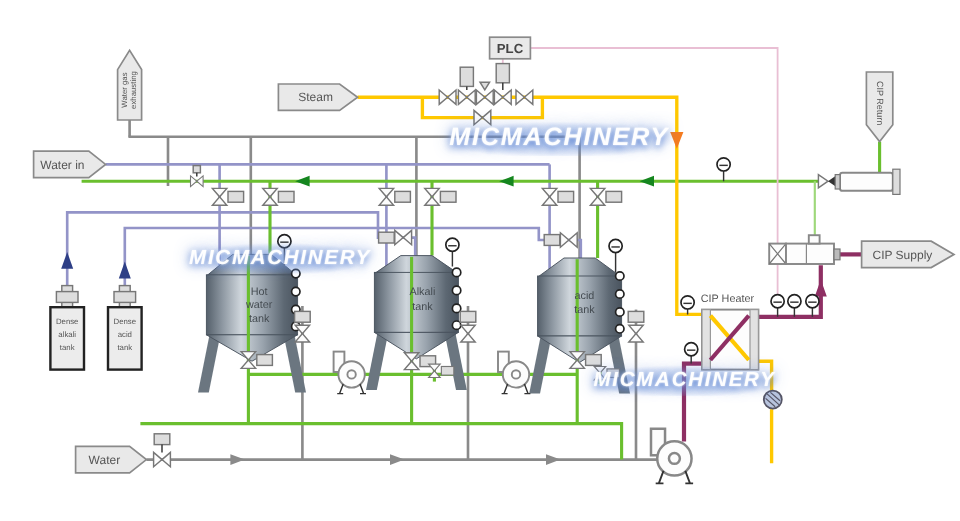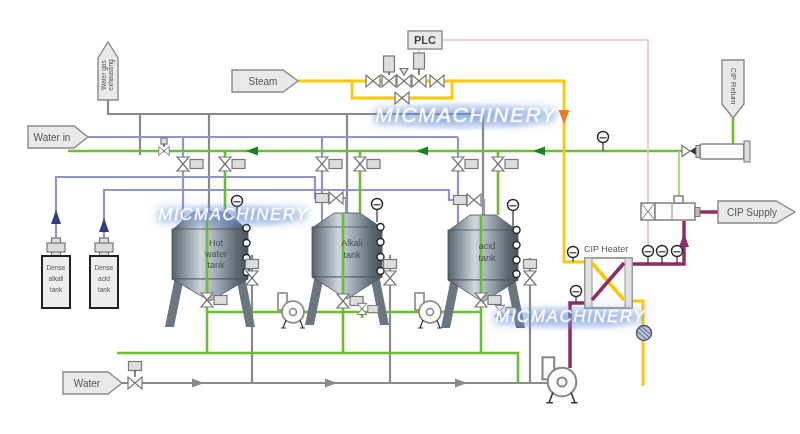--- a/index.html
+++ b/index.html
@@ -20,21 +20,21 @@
   .stem{stroke:#333;stroke-width:1.2;fill:none}
   .equip{fill:#fdfdfd;stroke:#888;stroke-width:1.6}
   .tag{fill:#e9e9e9;stroke:#8a8a8a;stroke-width:1.4}
   .tag-t{font:10px "Liberation Sans",sans-serif;fill:#555;text-anchor:middle}
   .tag-ts{font:7.5px "Liberation Sans",sans-serif;fill:#555;text-anchor:middle}
   .tank-t{font:9px "Liberation Sans",sans-serif;fill:#454c52;text-anchor:middle}
   .small-t{font:6.5px "Liberation Sans",sans-serif;fill:#555;text-anchor:middle}
   .heater-t{font:9px "Liberation Sans",sans-serif;fill:#555}
   .plc-t{font:bold 11px "Liberation Sans",sans-serif;fill:#444;text-anchor:middle}
   .wm{position:absolute;display:flex;align-items:center;justify-content:center;
-      font-style:italic;font-weight:normal;color:rgba(255,255,255,0.95);letter-spacing:1.5px;
+      font-style:italic;font-weight:bold;color:rgba(255,255,255,0.95);letter-spacing:1.5px;
       pointer-events:none;
       background:radial-gradient(ellipse 55% 65% at 50% 55%, rgba(125,160,225,0.50),
                  rgba(125,160,225,0.18) 60%, transparent 78%);
       text-shadow:0 0 2px rgba(255,255,255,0.85), 0 2px 6px rgba(90,130,210,0.95),
                   0 0 12px rgba(90,130,210,0.85);}
 </style>
 </head>
 <body>
 
 <div class="stage">

